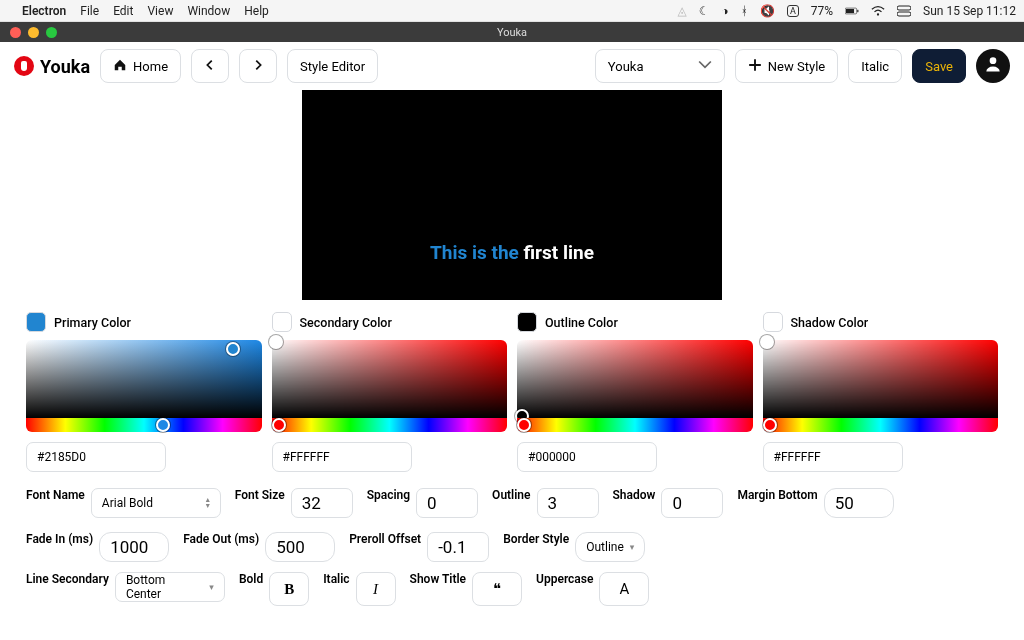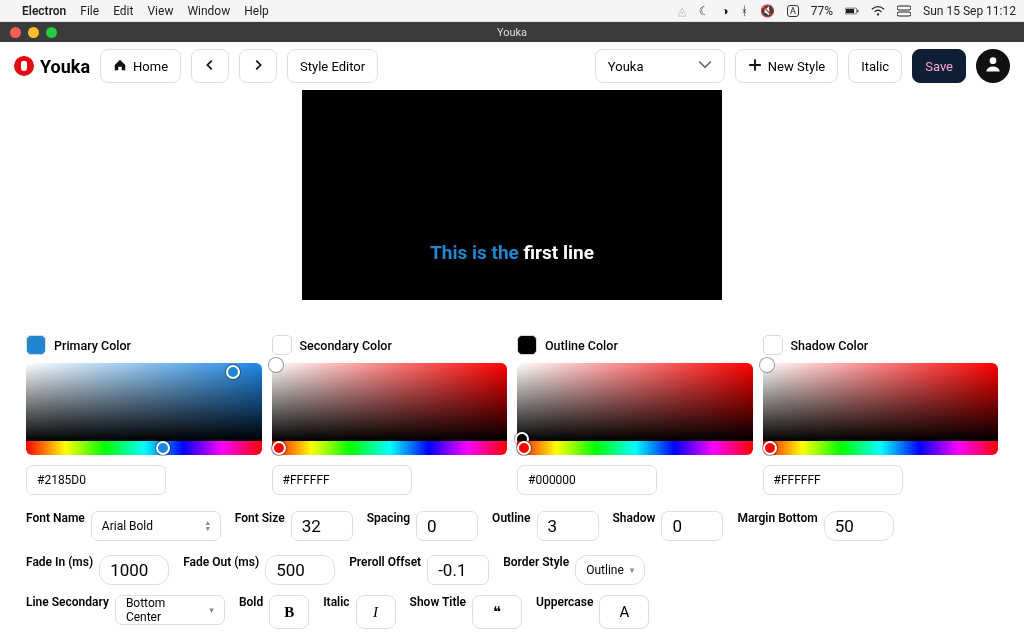--- a/index.html
+++ b/index.html
@@ -26,40 +26,40 @@
   
   .app-toolbar { height: 48px; display:flex; align-items:center; justify-content:space-between; padding: 0 14px; }
   .app-toolbar-left { display:flex; align-items:center; gap:10px; }
   .brand { display:flex; align-items:center; gap:6px; font-weight:700; font-size:18px; }
   .brand-mark { width:20px; height:20px; border-radius:50%; background:#e30613; display:inline-flex; align-items:center; justify-content:center; }
   .brand-mark::after { content:""; width:6px; height:10px; background:#fff; border-radius:2px 2px 3px 3px; }
   .btn { border:1px solid #dcdfe3; background:#fff; border-radius:8px; height:34px; padding:0 12px; font-size:13px; display:inline-flex; align-items:center; gap:6px; cursor:pointer; }
   .btn.icon-only { width:38px; justify-content:center; padding:0; }
   .btn svg { width:14px; height:14px; }
   .btn.accent { font-weight:400; }
-  .btn.save { background:#0f1d35; color:#f9a8d4; border-color:#0f1d35; }
+  .btn.save { background:#0f1d35; color:#eab308; border-color:#0f1d35; }
   .avatar { width:34px; height:34px; border-radius:50%; background:#111; display:flex; align-items:center; justify-content:center; }
   .avatar svg { width:20px; height:20px; fill:#fff; }
   .app-toolbar-right { display:flex; align-items:center; gap:10px; }
   .style-select { min-width:130px; justify-content:space-between; }
   .chev { margin-left:6px; }
 
   
   .preview-wrap { display:flex; justify-content:center; }
   .preview { width:420px; height:210px; background:#000; position:relative;padding-left:36px; }
   .preview-text { position:absolute; bottom:36px; left:0; right:0; text-align:center; font-weight:700; font-size:19px; color:#fff; }
   .preview-text .primary { color:#2185d0; }
 
   
   .content { padding: 0 26px; }
 
   
   .color-row { display:flex; gap:10px; margin-top:12px; }
   .color-block { flex:1; }
-  .color-label-row { display:flex; align-items:center; gap:8px; font-size:12.5px; font-weight:500; margin-bottom:8px;margin-top:23px; }
+  .color-label-row { display:flex; align-items:center; gap:8px; font-size:12.5px; font-weight:500; margin-bottom:8px; }
   .swatch-small { width:20px; height:20px; border-radius:5px; border:1px solid #d6d9de; }
 
   .picker { position:relative; width:100%; height:78px; border-radius:6px 6px 0 0; overflow:visible; }
   .picker-canvas { width:100%; height:100%; border-radius:6px 6px 0 0; background:
      linear-gradient(to top, #000, rgba(0,0,0,0) 100%),
      linear-gradient(to right, #fff, var(--base, #f00));
   }
   .picker-cursor { position:absolute; width:14px; height:14px; border:2px solid #fff; border-radius:50%; box-shadow:0 0 0 1px rgba(0,0,0,.35); transform:translate(-50%,-50%); }
 
   .hue { position:relative; height:14px; border-radius:0 0 6px 6px; background:linear-gradient(to right,#f00,#ff0,#0f0,#0ff,#00f,#f0f,#f00); }

